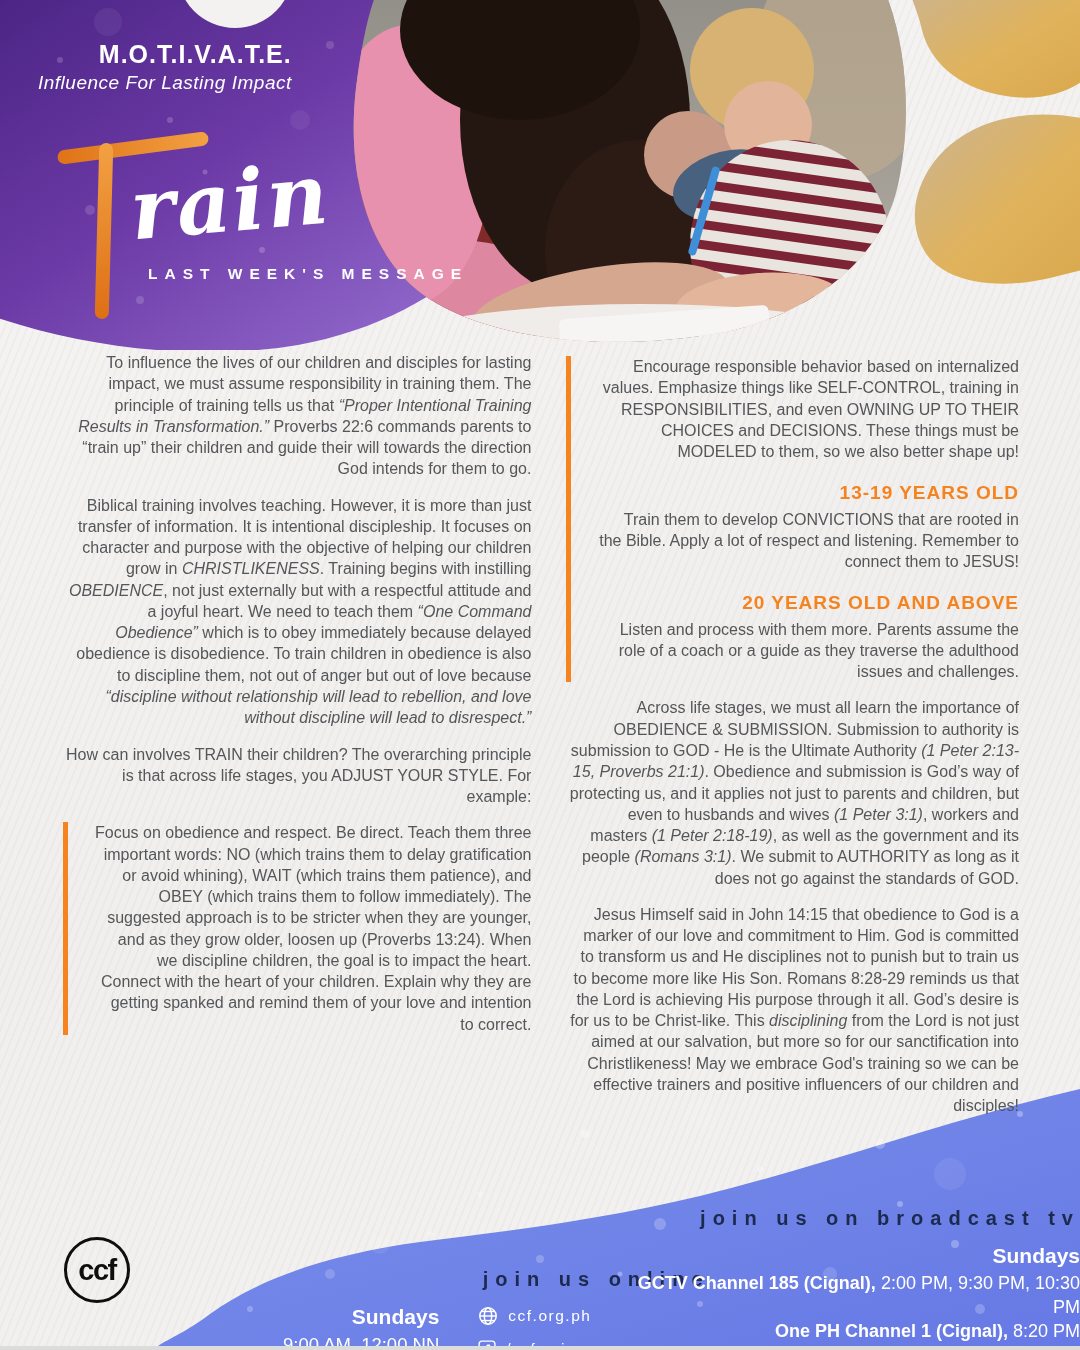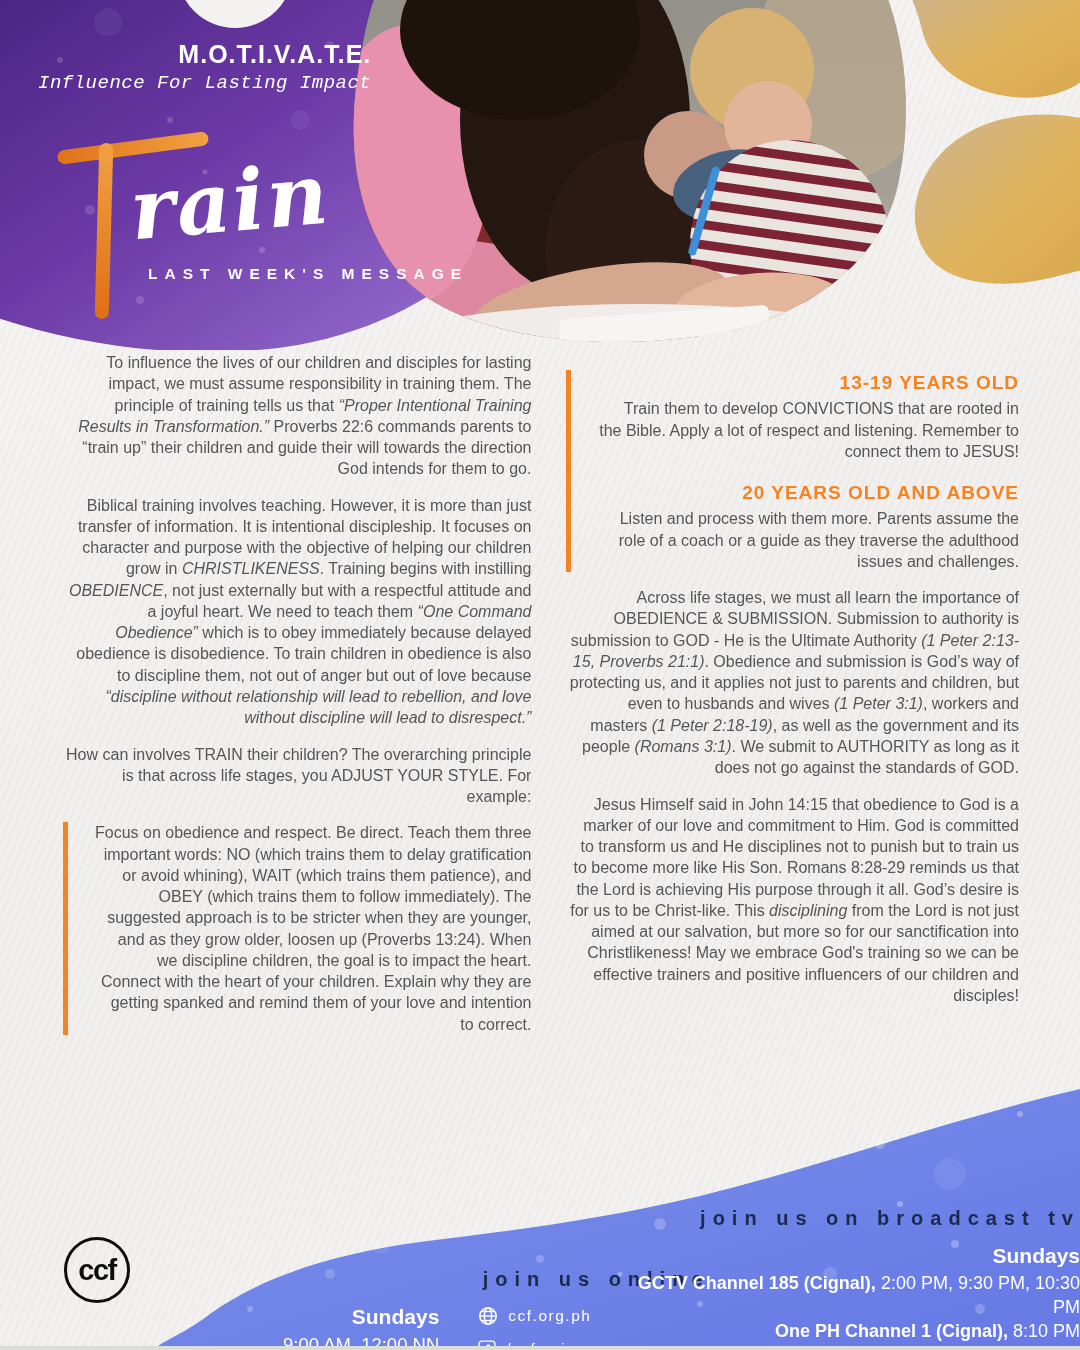--- a/index.html
+++ b/index.html
@@ -9,21 +9,21 @@
     background:
       repeating-linear-gradient(112deg, rgba(110,105,100,0.045) 0 2px, rgba(255,255,255,0) 2px 7px),
       linear-gradient(160deg,#f6f5f3 0%,#f0efed 55%,#f3f2f0 100%);
     text-align: right;
   }
   
   .hero{position:absolute;top:0;left:0;width:1080px;height:350px;}
   .hero-art{position:absolute;top:0;left:0;}
   .brand-block{position:absolute;left:38px;top:40px;color:#fff;z-index:3;}
   .brand{font-size:25px;font-weight:800;letter-spacing:1px;}
-  .tagline{font-family:Liberation Mono, monospace;font-style:italic;font-size:19px;margin-top:3px;letter-spacing:.5px;}
+  .tagline{font-family:Liberation Sans, sans-serif;font-style:italic;font-size:19px;margin-top:3px;letter-spacing:.5px;}
   .title-block{position:absolute;left:0;top:0;width:560px;height:350px;z-index:3;}
   .t-bar{position:absolute;left:57px;top:141px;width:152px;height:14px;border-radius:8px;
     background:linear-gradient(90deg,#DF7317,#F2A143);transform:rotate(-7.5deg);}
   .t-stem{position:absolute;left:97px;top:143px;width:14px;height:176px;border-radius:8px;
     background:linear-gradient(180deg,#F2A143,#DE6F15);transform:rotate(1.5deg);}
   .title-rest{position:absolute;left:130px;top:152px;color:#fff;
     font-family:"DejaVu Serif",serif;font-style:italic;font-weight:700;font-size:84px;
     letter-spacing:2px;transform:rotate(-5deg);}
   .subtitle{position:absolute;left:148px;top:265px;color:#fff;font-size:15.5px;font-weight:700;letter-spacing:7px;}
   .sr-only{position:absolute;width:1px;height:1px;overflow:hidden;clip:rect(0 0 0 0);white-space:nowrap;}
@@ -164,20 +164,21 @@
       <div class="age-group">
         <div class="age-section">
           <p class="age-body">Focus on obedience and respect. Be direct. Teach them three important words: NO (which trains them to delay gratification or avoid whining), WAIT (which trains them patience), and OBEY (which trains them to follow immediately). The suggested approach is to be stricter when they are younger, and as they grow older, loosen up (Proverbs 13:24). When we discipline children, the goal is to impact the heart. Connect with the heart of your children. Explain why they are getting spanked and remind them of your love and intention to correct.</p>
         </div>
       </div>
     </div>
 
     <div class="col col-right">
       <div class="age-group">
         <div class="age-section">
+          <p class="age-body">Encourage responsible behavior based on internalized values. Emphasize things like SELF-CONTROL, training in RESPONSIBILITIES, and even OWNING UP TO THEIR CHOICES and DECISIONS. These things must be MODELED to them, so we also better shape up!</p>
         </div>
         <div class="age-section">
           <h3 class="age-heading">13-19 YEARS OLD</h3>
           <p class="age-body">Train them to develop CONVICTIONS that are rooted in the Bible. Apply a lot of respect and listening. Remember to connect them to JESUS!</p>
         </div>
         <div class="age-section">
           <h3 class="age-heading">20 YEARS OLD AND ABOVE</h3>
           <p class="age-body">Listen and process with them more. Parents assume the role of a coach or a guide as they traverse the adulthood issues and challenges.</p>
         </div>
       </div>
@@ -256,17 +257,17 @@
           <span>@CCFmainTV</span>
         </div>
       </div>
     </div>
   </div>
 
   <div class="footer-col f-broadcast">
     <div class="f-heading">join us on broadcast tv</div>
     <div class="f-day">Sundays</div>
     <div class="b-row"><span class="run-b">GCTV Channel 185 (Cignal),</span><span> 2:00 PM, 9:30 PM, 10:30 PM</span></div>
-    <div class="b-row"><span class="run-b">One PH Channel 1 (Cignal),</span><span> 8:10 PM</span></div>
+    <div class="b-row"><span class="run-b">One PH Channel 1 (Cignal),</span><span> 8:20 PM</span></div>
     <div class="b-row"><span class="run-b">Mango Radio,</span><span> 9:00 AM</span></div>
   </div>
 
 </div>
 
 </body></html>

